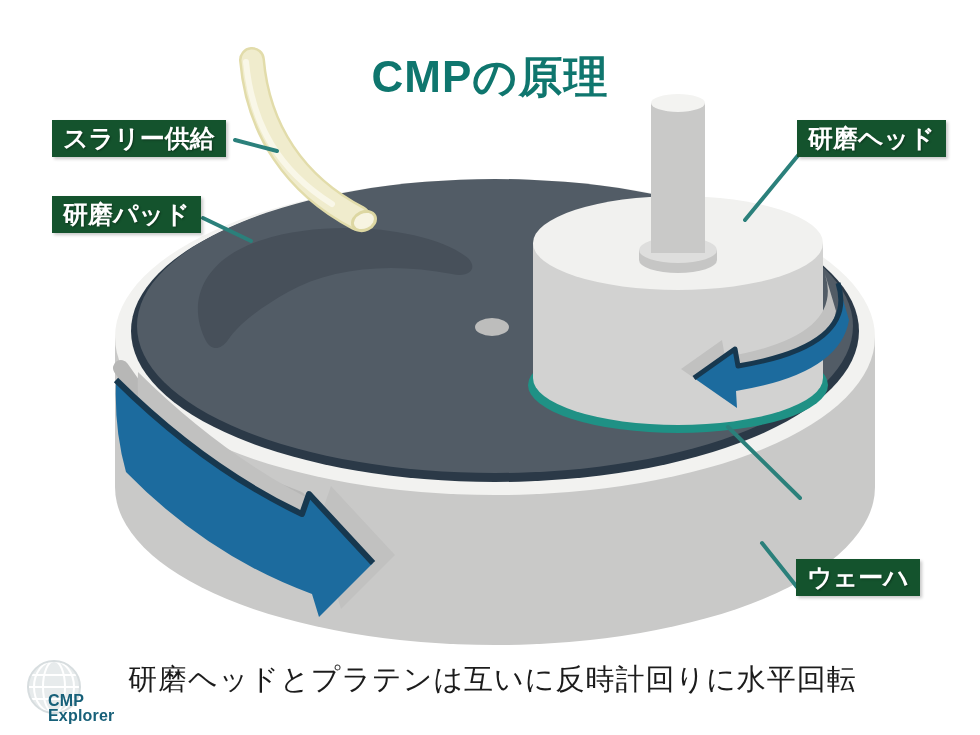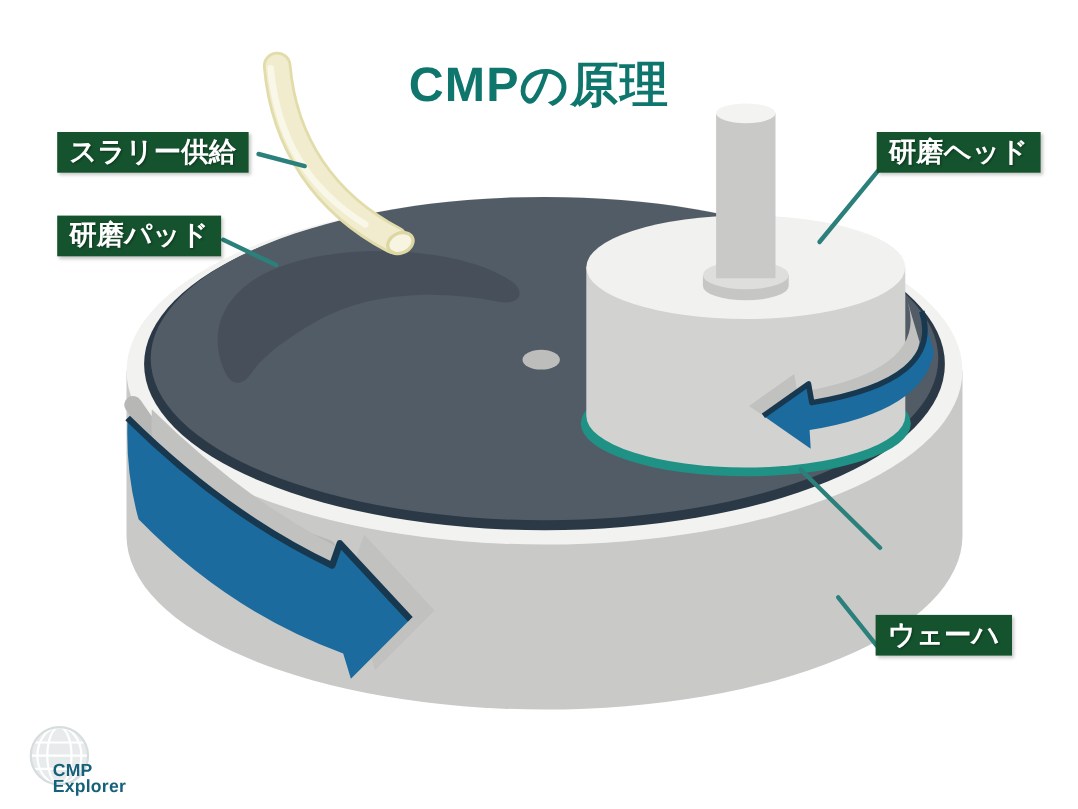--- a/index.html
+++ b/index.html
@@ -100,20 +100,21 @@
     </g>
   </svg>
 
   <div class="page-title">CMPの原理</div>
 
   <div class="tag tag-slurry">スラリー供給</div>
   <div class="tag tag-head">研磨ヘッド</div>
   <div class="tag tag-pad">研磨パッド</div>
   <div class="tag tag-platen">ウェーハ</div>
 
+  <div class="caption">研磨ヘッドとプラテンは互いに反時計回りに水平回転</div>
 
   <div class="logo">
     <svg class="globe" width="58" height="58" viewBox="0 0 58 58">
       <circle cx="28" cy="29" r="26" fill="#e7ebec"></circle>
       <g stroke="#ffffff" stroke-width="2" fill="none">
         <ellipse cx="28" cy="29" rx="11" ry="26"></ellipse>
         <ellipse cx="28" cy="29" rx="20" ry="26"></ellipse>
         <line x1="2" y1="29" x2="54" y2="29"></line>
         <line x1="5" y1="17" x2="51" y2="17"></line>
         <line x1="5" y1="41" x2="51" y2="41"></line>

